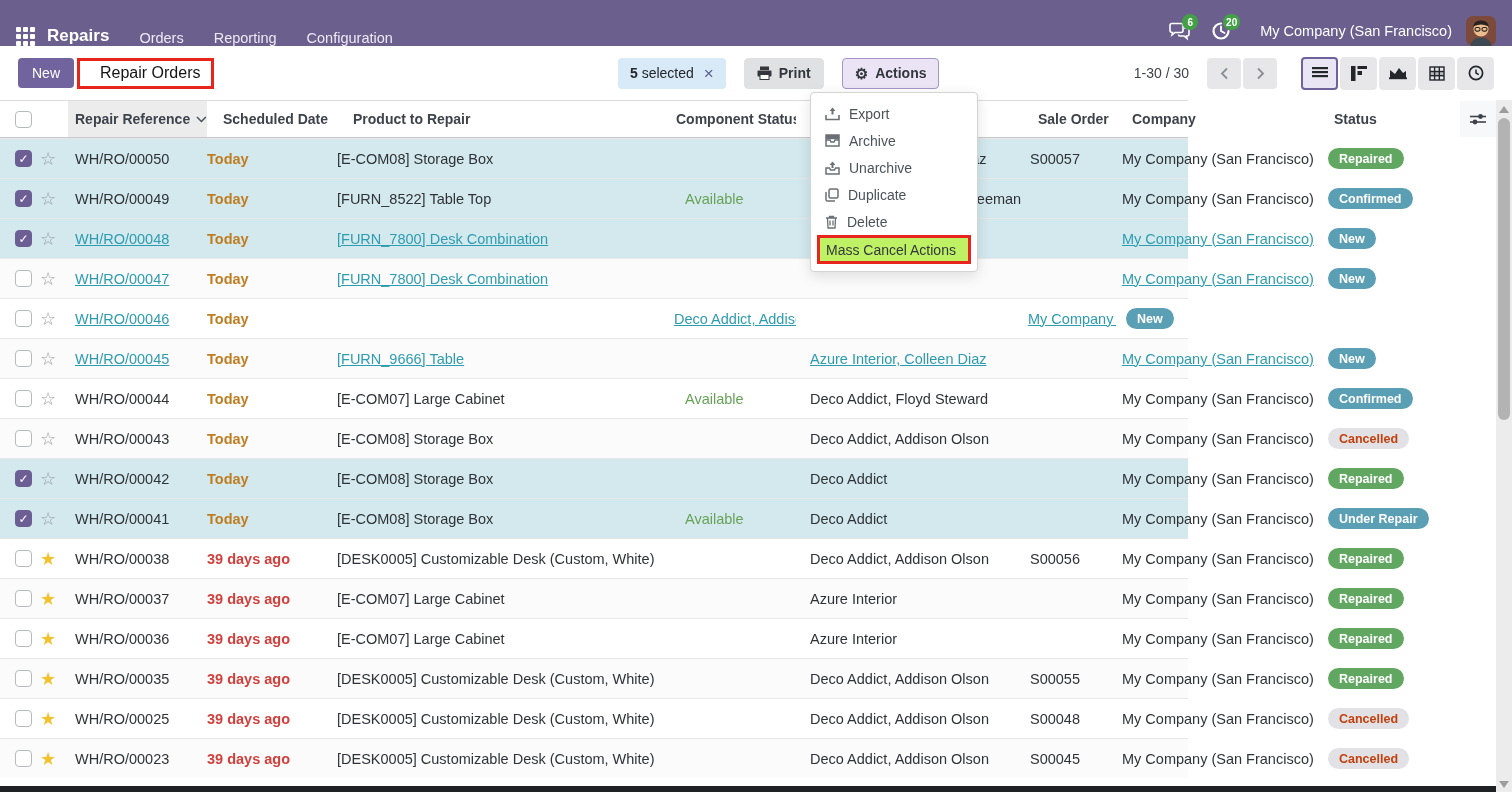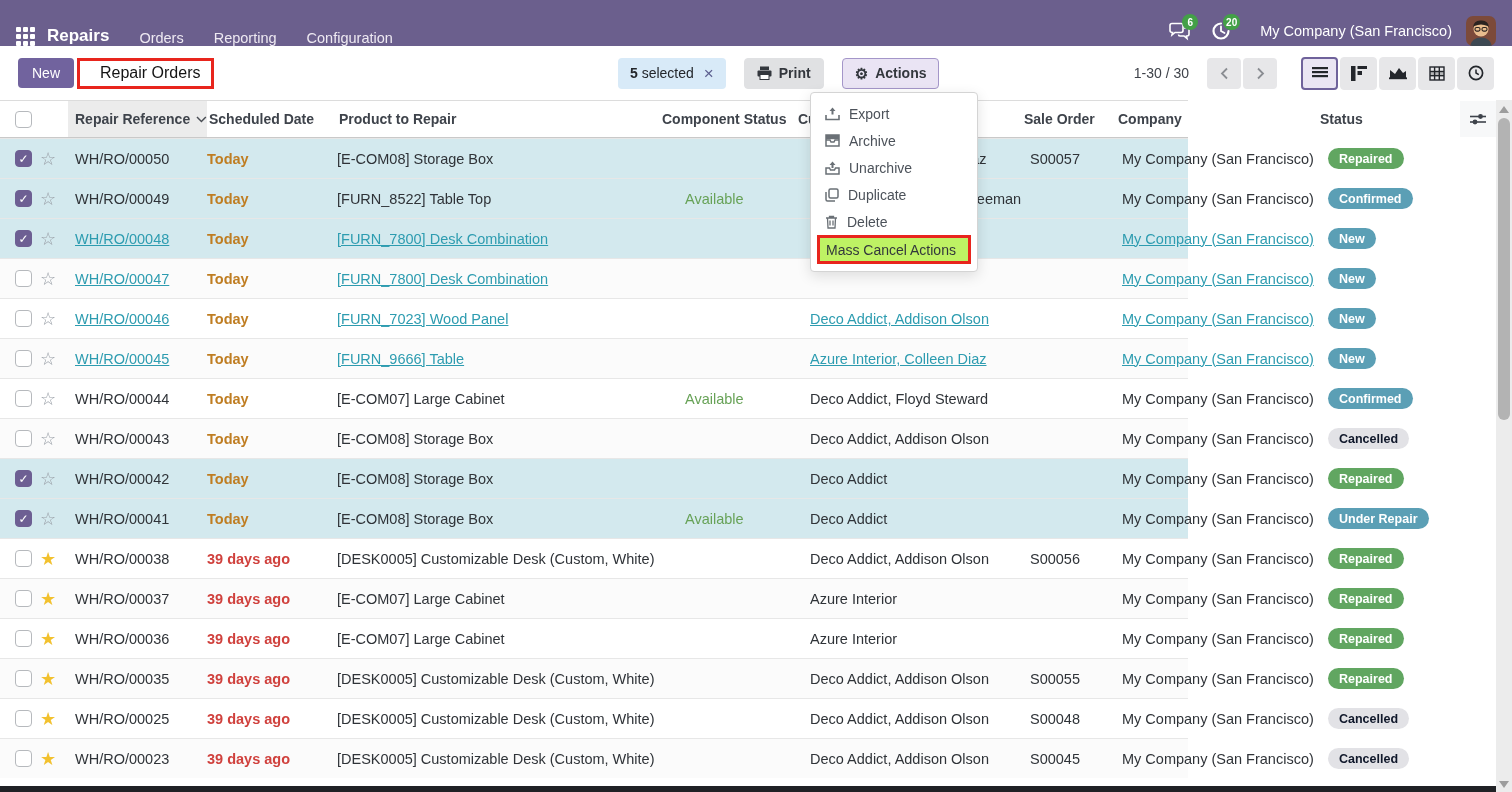--- a/index.html
+++ b/index.html
@@ -52,21 +52,21 @@
   .vbtn { width:37px; height:33px; background:#e7e7e9; border-radius:4px; display:flex;
     align-items:center; justify-content:center; cursor:pointer; border:1px solid #e7e7e9; }
   .vbtn.active { background:#eae5f3; border:2px solid #6f629b; }
 
   
   .table { width:1188px; }
   .trow { display:grid; grid-template-columns:40px 28px 139px 130px 323px 136px 226px 94px 202px 142px 36px;
     align-items:center; height:40px; border-top:1px solid #e7e7e7; font-size:14.5px; color:#2f3338; cursor:pointer; }
   .thead { height:38px; border-top:1px solid #dcdcdc; border-bottom:1px solid #c9c9c9;
     font-weight:700; font-size:14px; color:#3e434b; cursor:default; }
-  .thead .hcell { padding-left:2px; }
+  .thead .hcell { padding-left:16px; }
   .sorted-col { background:#ececec; height:100%; display:flex; align-items:center; padding-left:7px; gap:6px; }
   .cell { overflow:hidden; white-space:nowrap; }
   .c-comp { padding-left:25px; }
   .h-comp { padding-left:12px; }
   .c-cust { padding-left:14px; }
   .h-cust { padding-left:14px; }
   .c-so  { padding-left:8px; }
   .h-so  { padding-left:8px; }
   .c-compy { padding-left:6px; }
   .h-compy { padding-left:6px; }
@@ -86,21 +86,21 @@
   .star.filled { color:#f2c12e; }
 
   .d-today { color:var(--today); font-weight:700; }
   .d-late { color:var(--late); font-weight:700; }
   .avail { color:var(--avail); }
 
   .pill { display:inline-block; border-radius:20px; padding:3.5px 11px; font-size:12.5px;
     font-weight:700; color:#fff; }
   .pill.green { background:var(--badgePillGreen); }
   .pill.teal { background:var(--badgePillTeal); }
-  .pill.gray { background:#e2e2e6; color:#0f172a; font-weight:600; }
+  .pill.gray { background:#e2e2e6; color:#c2410c; font-weight:600; }
 
   .opt-head { display:flex; align-items:center; justify-content:center; height:100%; background:#f7f8f9; cursor:pointer; }
 
   
   .dropdown { position:absolute; left:810px; top:92px; width:168px; background:#fff;
     border:1px solid #d4d4d4; border-radius:4px; box-shadow:0 4px 14px rgba(0,0,0,.12);
     padding:7px 0; z-index:30; }
   .dd-item { height:27px; display:flex; align-items:center; gap:9px; padding:0 14px;
     font-size:14px; color:#4c525a; cursor:pointer; }
   .dd-item svg { flex:0 0 auto; }
@@ -337,21 +337,20 @@
         <div class="cell c-status"><span class="pill teal">New</span></div>
         <div class="cell "></div>
       </div>
       <div class="trow info-row">
         <div class="cell ">
           <div class="cb"></div>
         </div>
         <div class="cell "><span class="star">☆</span></div>
         <div class="cell c-ref txt">WH/RO/00046</div>
         <div class="cell d-today">Today</div>
-        <div class="cell txt">[FURN_7023] Wood Panel</div>
         <div class="cell c-comp avail"></div>
         <div class="cell c-cust txt">Deco Addict, Addison Olson</div>
         <div class="cell c-so"></div>
         <div class="cell c-compy txt">My Company (San Francisco)</div>
         <div class="cell c-status"><span class="pill teal">New</span></div>
         <div class="cell "></div>
       </div>
       <div class="trow stripe info-row">
         <div class="cell ">
           <div class="cb"></div>

